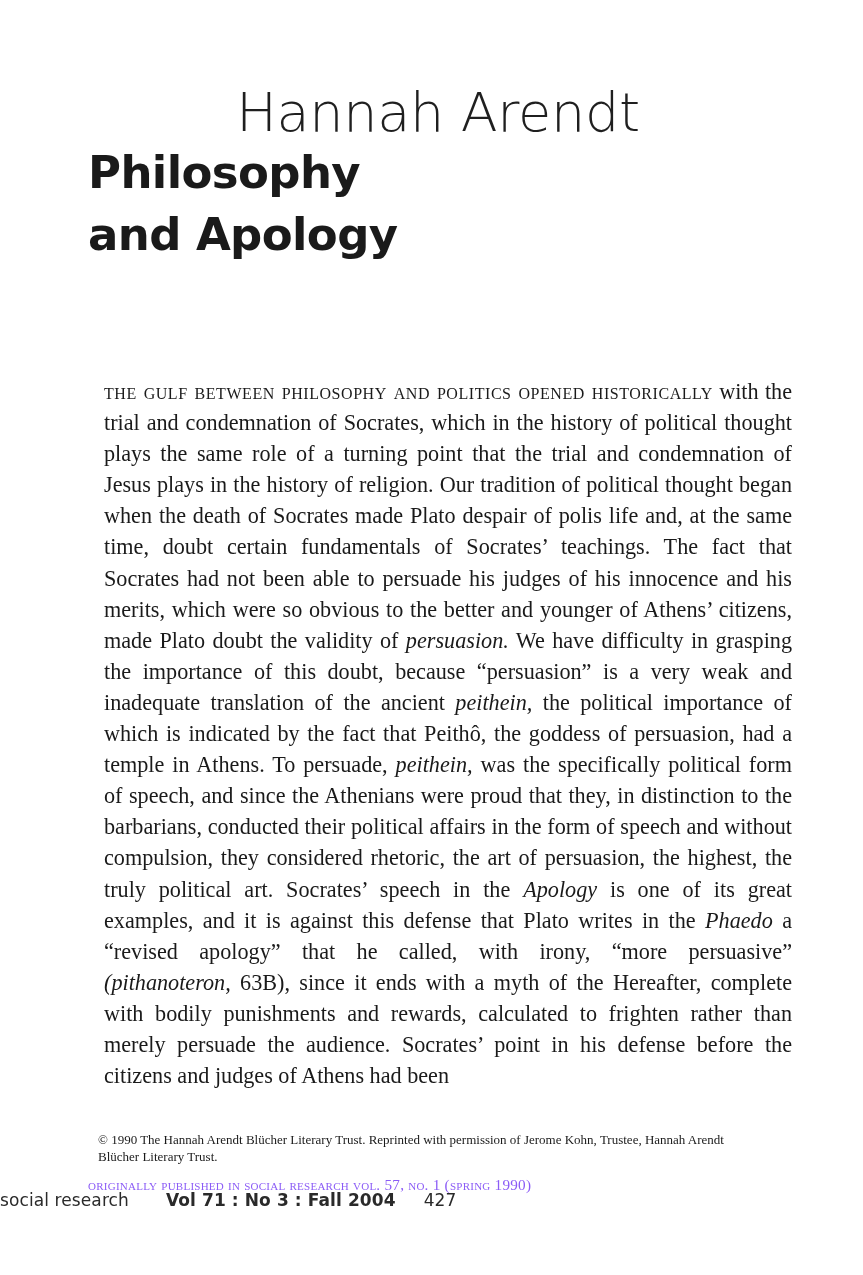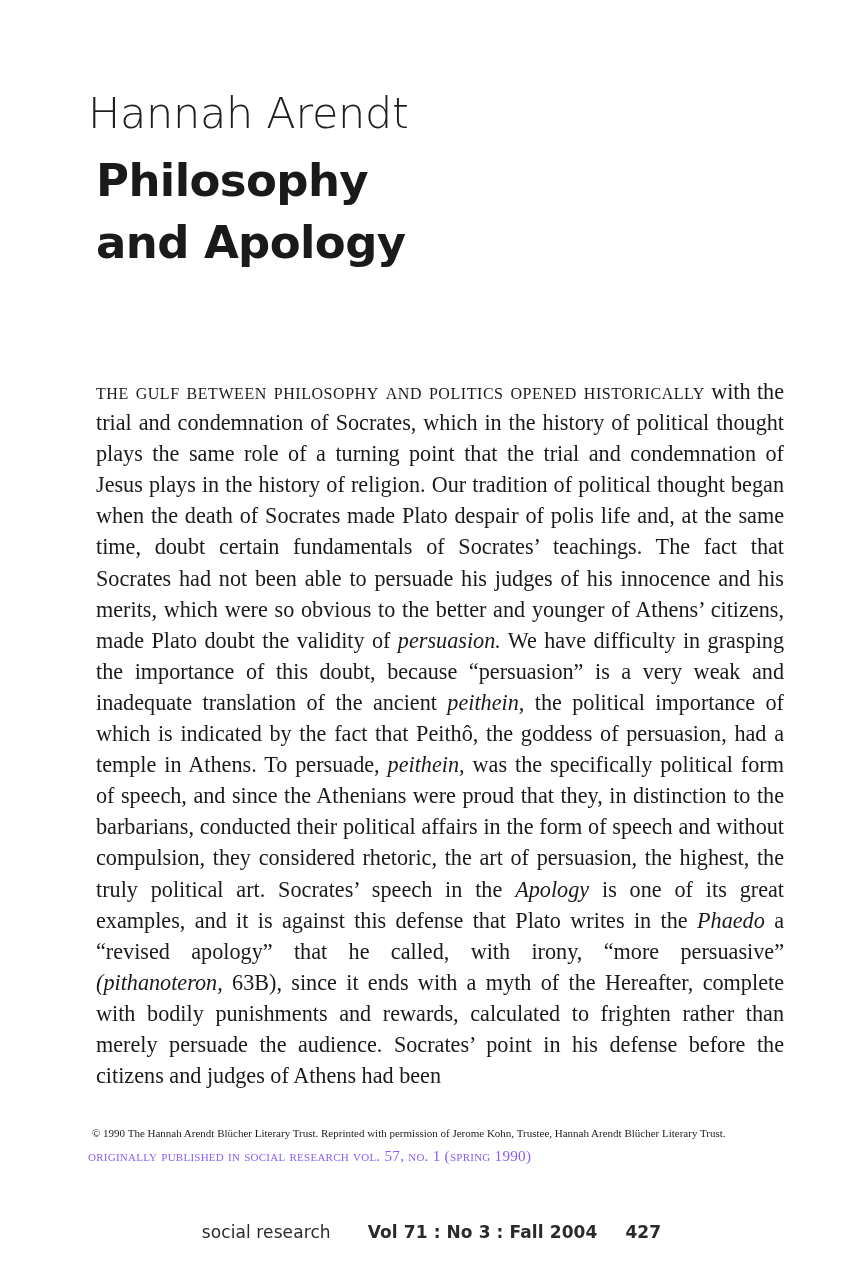--- a/index.html
+++ b/index.html
@@ -27,45 +27,46 @@
   
   .title-block {
     position: absolute;
     left: 88px;
     top: 84px;
     width: 700px;
   }
   .author-name {
     font-family: "DejaVu Sans", sans-serif;
     font-weight: 300;
-    font-size: 43px;
+    font-size: 54px;
     line-height: 58px;
     letter-spacing: -0.3px;
     color: #1f1f1f;
     margin: 0;
     white-space: nowrap;
+    text-align: center;
   }
   .article-title {
     font-family: "DejaVu Sans", sans-serif;
     font-weight: 700;
     font-size: 45px;
     line-height: 62px;
     letter-spacing: -0.6px;
     color: #1a1a1a;
-    margin: 8px;
+    margin: 0;
   }
   .article-title .title-line {
     display: block;
     white-space: nowrap;
   }
 
   
   .body-col {
     position: absolute;
-    left: 96px;
+    left: 104px;
     top: 376px;
     width: 688px;
   }
   .body-par {
     margin: 0;
     font-family: "Liberation Serif", serif;
     font-size: 22.2px;
     line-height: 31.1px;
     text-align: justify;
     text-justify: inter-word;
@@ -83,23 +84,23 @@
   }
 
   
   .credit-block {
     position: absolute;
     left: 88px;
     top: 1121px;
     width: 690px;
   }
   .credit-line {
-    margin: 4px;
+    margin: 10px;
     font-family: "Liberation Serif", serif;
-    font-size: 11px;
+    font-size: 13px;
     line-height: 17.2px;
     color: #1a1a1a;
     text-align: left;
   }
   .orig-pub {
     margin: 2px 0 0 0;
     font-family: "Liberation Serif", serif;
     font-size: 15.2px;
     line-height: 19px;
     font-variant: small-caps;
@@ -108,40 +109,38 @@
     color: #8b5cf6;
   }
 
   
   .page-footer {
     position: absolute;
     left: 0;
     top: 1190px;
     width: 863px;
     display: flex;
-    justify-content: center;
     align-items: baseline;
     font-family: "DejaVu Sans", sans-serif;
     font-size: 17px;
     color: #2a2a2a;
   }
   .footer-journal {
     font-weight: 400;
     letter-spacing: 0.1px;
   }
   .footer-issue {
     font-weight: 700;
     margin-left: 37px;
     letter-spacing: 0.1px;
   }
   .footer-pagenum {
-    font-weight: 700;
+    font-weight: 400;
     margin-left: 28px;
     letter-spacing: 0.1px;
-    margin-top: 32px;
   }
 </style>
 </head>
 <body>
 
 <div class="page">
 
   <header class="title-block">
     <div class="author-name">Hannah Arendt</div>
     <h1 class="article-title">

